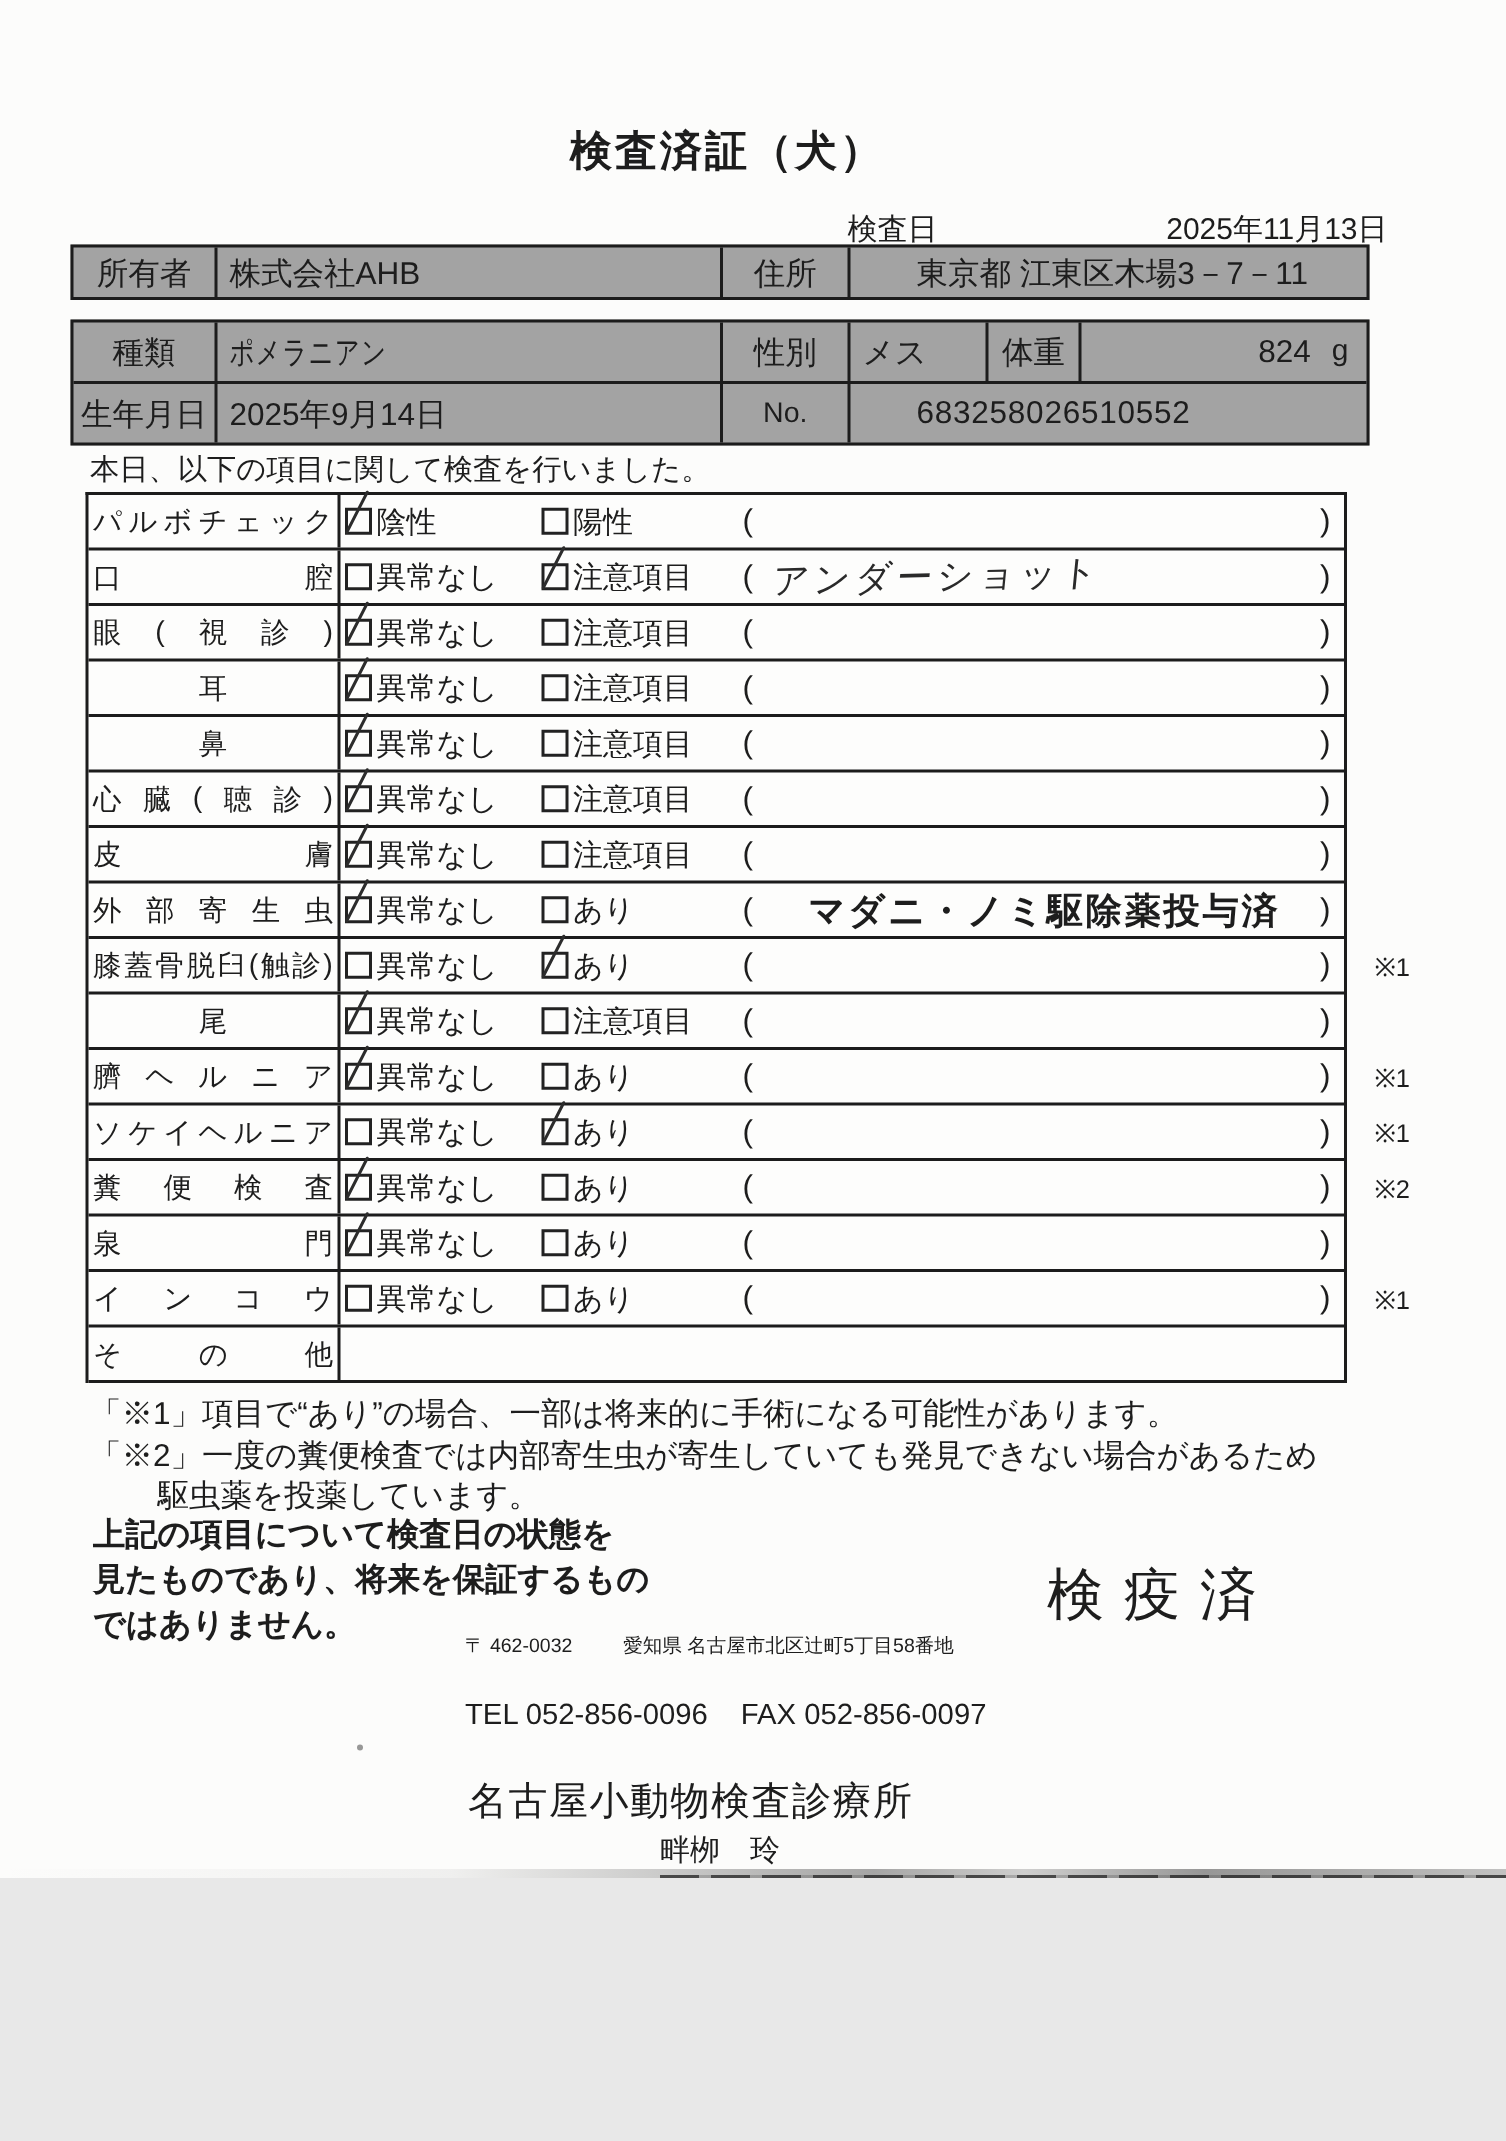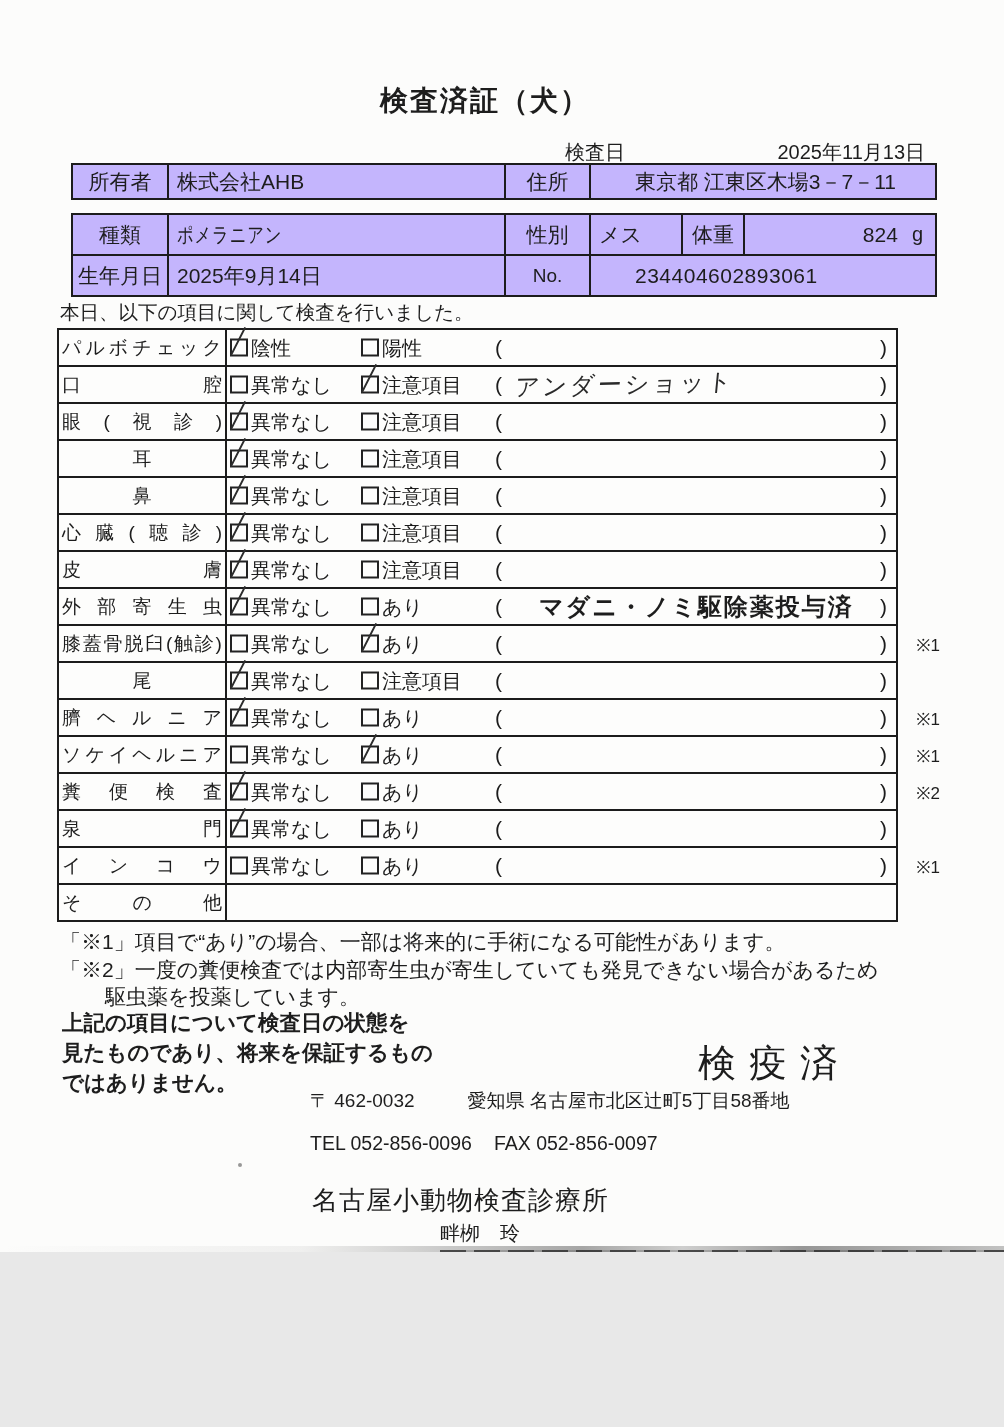--- a/index.html
+++ b/index.html
@@ -15,21 +15,21 @@
   
   .title{
     position:absolute;left:0;top:82px;width:970px;
     text-align:center;
     font-size:28px;font-weight:bold;letter-spacing:2px;
   }
   .exam-date-label{position:absolute;left:565px;top:139px;font-size:20px;}
   .exam-date-value{position:absolute;left:735px;top:139px;width:190px;text-align:right;font-size:20px;}
 
   
-  .tbl{position:absolute;left:71px;border:2px solid #1c1c1c;box-sizing:border-box;background:#c4b5fd;}
+  .tbl{position:absolute;left:47px;border:2px solid #1c1c1c;box-sizing:border-box;background:#a3a3a3;}
   .tbl .trow{display:flex;height:38px;}
   .tbl .trow + .trow{border-top:2px solid #1c1c1c;}
   .cell{display:flex;align-items:center;box-sizing:border-box;font-size:21px;padding:0 8px;}
   .cell.bordered{border-right:2px solid #1c1c1c;}
   .cell.lab{justify-content:center;padding:0 4px;}
   .w94{width:96px;flex:none;}
   .w337{width:337px;flex:none;}
   .w84{width:85px;flex:none;}
   .w91{width:92px;flex:none;}
   .w61{width:62px;flex:none;}
@@ -90,21 +90,21 @@
   
   .note{position:absolute;left:60px;font-size:21px;white-space:nowrap;}
   .note.n0{top:928px;}
   .note.n1{top:956px;}
   .note.n2{top:983px;left:105px;}
   .disclaimer{position:absolute;left:62px;top:1008px;font-size:21.5px;font-weight:bold;line-height:30px;}
   .stamp{
     position:absolute;left:698px;top:1038px;
     font-size:38px;font-weight:400;letter-spacing:13px;white-space:nowrap;
   }
-  .postal{position:absolute;left:310px;top:1088px;font-size:19px;display:flex;gap:53px;white-space:nowrap;}
+  .postal{position:absolute;left:310px;top:1088px;font-size:13px;display:flex;gap:34px;white-space:nowrap;}
   .telfax{position:absolute;left:310px;top:1132px;font-size:19.5px;display:flex;gap:22px;white-space:nowrap;}
   .clinic-name{position:absolute;left:312px;top:1183px;font-size:26px;letter-spacing:1px;white-space:nowrap;}
   .clinic-person{position:absolute;left:440px;top:1220px;font-size:20px;white-space:nowrap;}
   .code{position:absolute;left:753px;top:1259px;font-size:17.5px;letter-spacing:1px;}
 
   
   .speck{position:absolute;left:238px;top:1163px;width:4px;height:4px;border-radius:50%;background:rgba(70,70,70,.55);}
   .bottom-noise{
     position:absolute;left:0;bottom:0;width:100%;height:6px;
     background:linear-gradient(to right,
@@ -148,21 +148,21 @@
       <div class="cell lab bordered w61">体重</div>
       <div class="cell val flex1 weight-cell">
         <span>824</span>
         <span class="unit">g</span>
       </div>
     </div>
     <div class="trow">
       <div class="cell lab bordered w94">生年月日</div>
       <div class="cell val bordered w337">2025年9月14日</div>
       <div class="cell lab bordered w84 no-label">No.</div>
-      <div class="cell val flex1 num">234404602893061</div>
+      <div class="cell val flex1 num">683258026510552</div>
     </div>
   </div>
 
   <div class="intro">本日、以下の項目に関して検査を行いました。</div>
 
   <div class="ctable">
     <div id="checklist-body">
   <div class="crow">
     <div class="item-cell">
             <span>パ</span>

